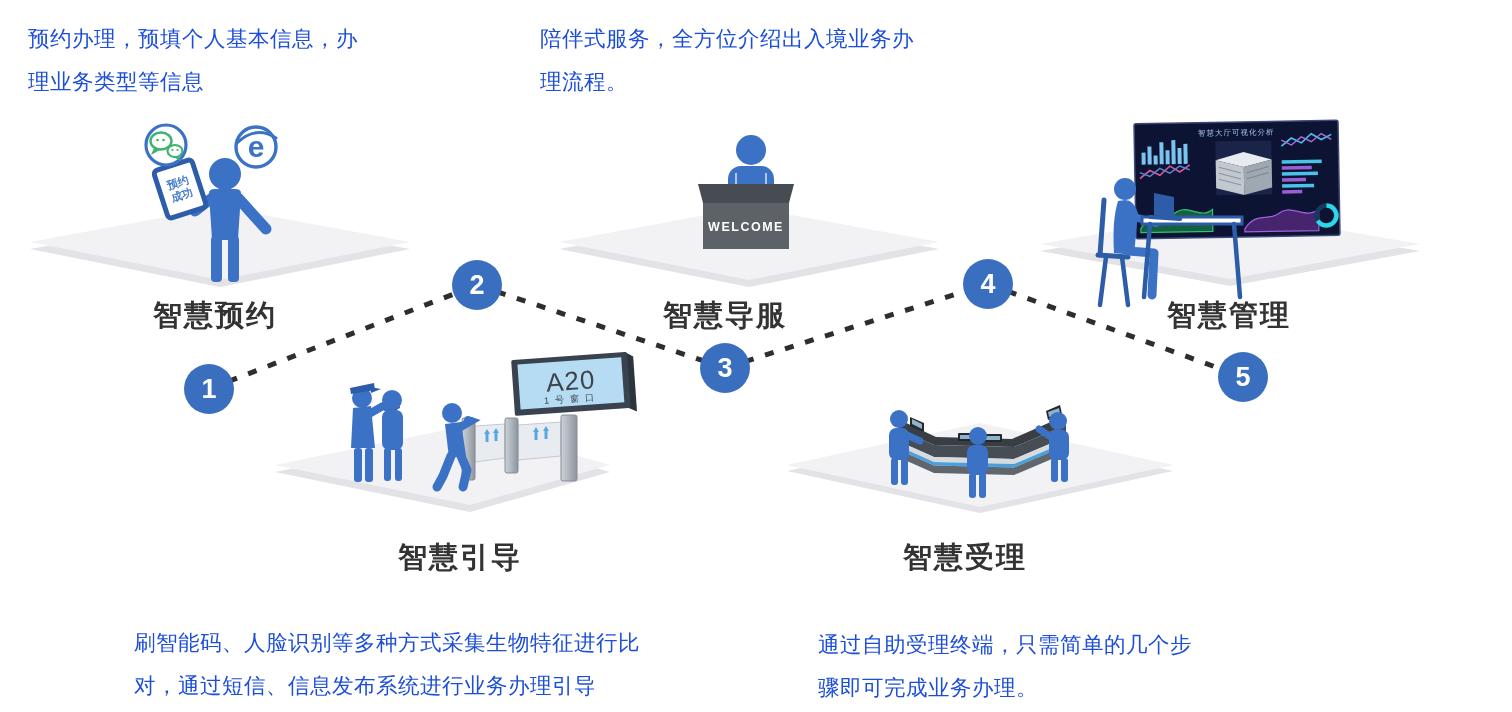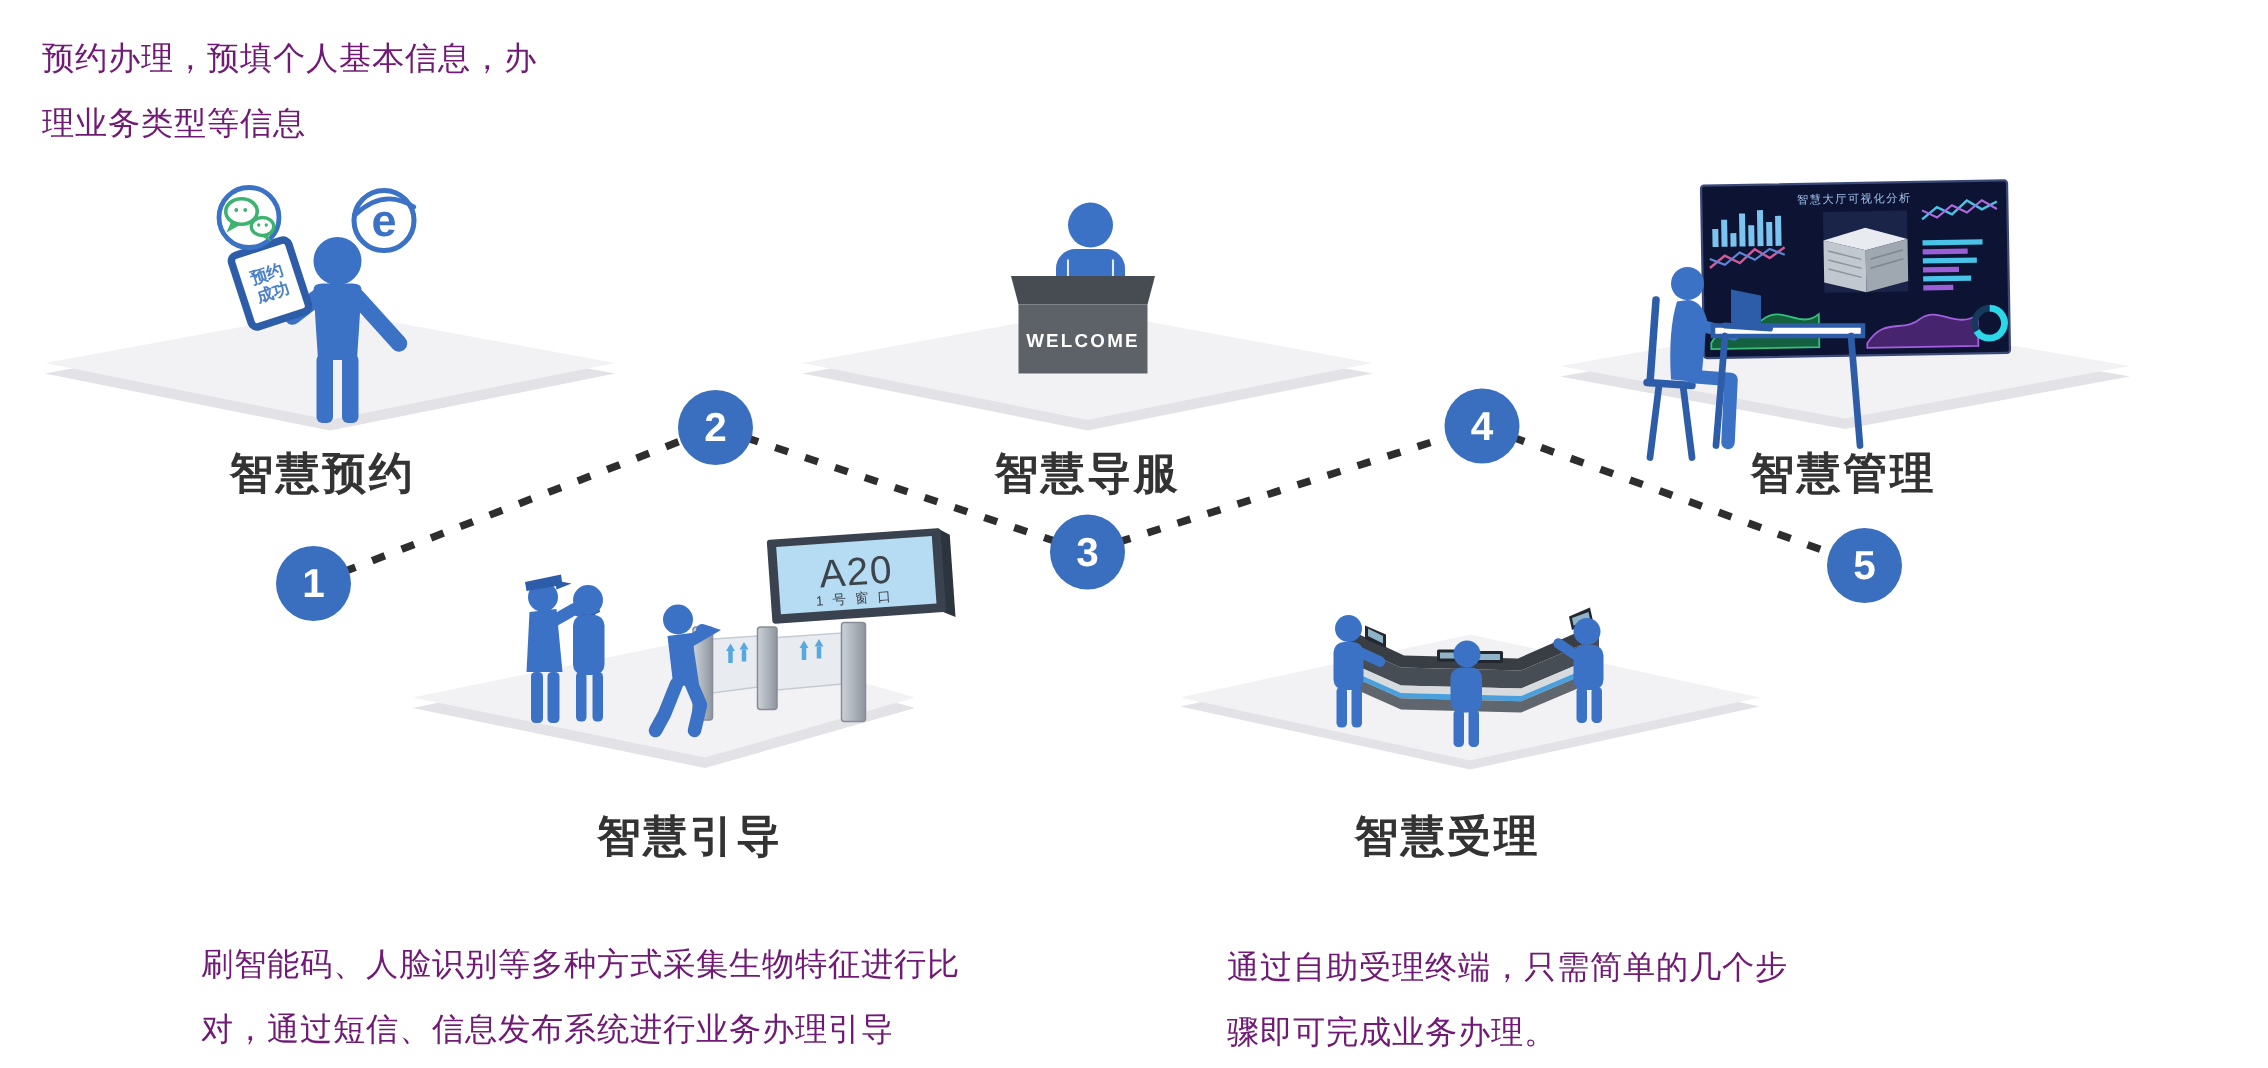--- a/index.html
+++ b/index.html
@@ -1,33 +1,33 @@
 <!DOCTYPE html>
 <html><head>
 <meta charset="utf-8">
 <style>
   * { margin:0; padding:0; box-sizing:border-box; }
   html,body { background:#ffffff; }
   body { font-family:"Liberation Sans","DejaVu Sans",sans-serif; }
   .canvas { position:relative; width:1512px; height:712px; background:#ffffff; overflow:hidden; }
 
   .desc {
-    position:absolute; color:#701a75; font-size:21.5px; line-height:43px;
+    position:absolute; color:#1d4ed8; font-size:21.5px; line-height:43px;
     letter-spacing:.5px; white-space:pre-line; z-index:4;
   }
   .desc-appointment   { left:28px;  top:18px;  width:365px; }
   .desc-guide-service { left:540px; top:18px;  width:420px; }
   .desc-management    { left:1070px;top:20px;  width:438px; }
   .desc-guidance      { left:134px; top:622px; width:520px; }
   .desc-acceptance    { left:818px; top:624px; width:400px; }
 
   .station { position:absolute; z-index:2; }
   .station svg { display:block; }
   .st-appointment { left:25px;  top:110px; }
-  .st-guide      { left:530px; top:110px; }
+  .st-guide      { left:554px; top:110px; }
   .st-management { left:1030px;top:105px; }
   .st-guidance   { left:255px; top:330px; }
   .st-acceptance { left:762px; top:383px; }
 
   .station-label {
     position:absolute; transform:translateX(-50%); color:#333333;
     font-size:29px; font-weight:700; letter-spacing:2px; white-space:nowrap; z-index:4;
   }
   .lbl-appointment { left:215px;  top:296px;text-align:right; }
   .lbl-guide       { left:725px;  top:296px; }
@@ -48,20 +48,22 @@
   .mk-4 { left:963px;  top:259px; }
   .mk-5 { left:1218px; top:352px; }
 </style>
 </head>
 <body>
 
 <div class="canvas">
 
   <div class="desc desc-appointment">预约办理，预填个人基本信息，办
 理业务类型等信息</div>
+  <div class="desc desc-guide-service">陪伴式服务，全方位介绍出入境业务办
+理流程。</div>
   <div class="desc desc-guidance">刷智能码、人脸识别等多种方式采集生物特征进行比
 对，通过短信、信息发布系统进行业务办理引导</div>
   <div class="desc desc-acceptance">通过自助受理终端，只需简单的几个步
 骤即可完成业务办理。</div>
 
   <div class="station st-appointment">
     <svg width="390" height="235" viewBox="0 0 390 235">
       <polygon points="195,104 385,139 195,177 5,139" fill="#e2e2e7"></polygon>
       <polygon points="195,97 385,132 195,170 5,132" fill="#f2f2f5"></polygon>
       <g>

